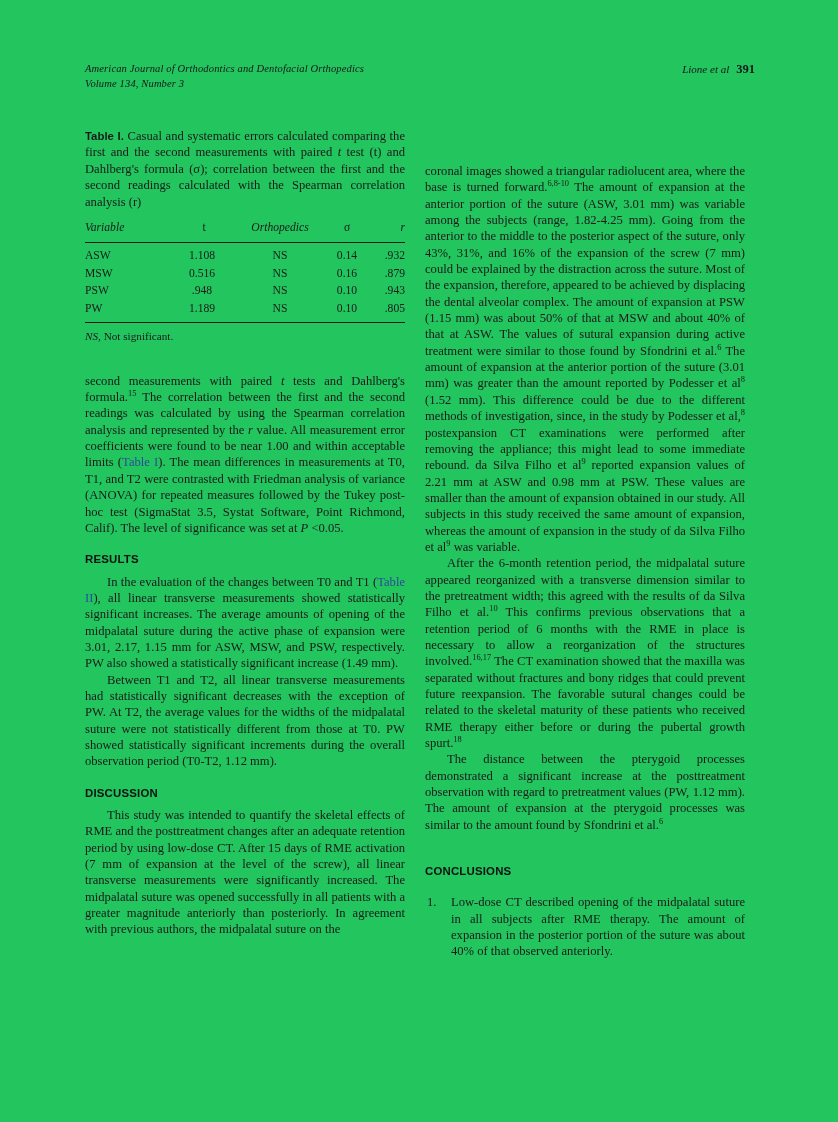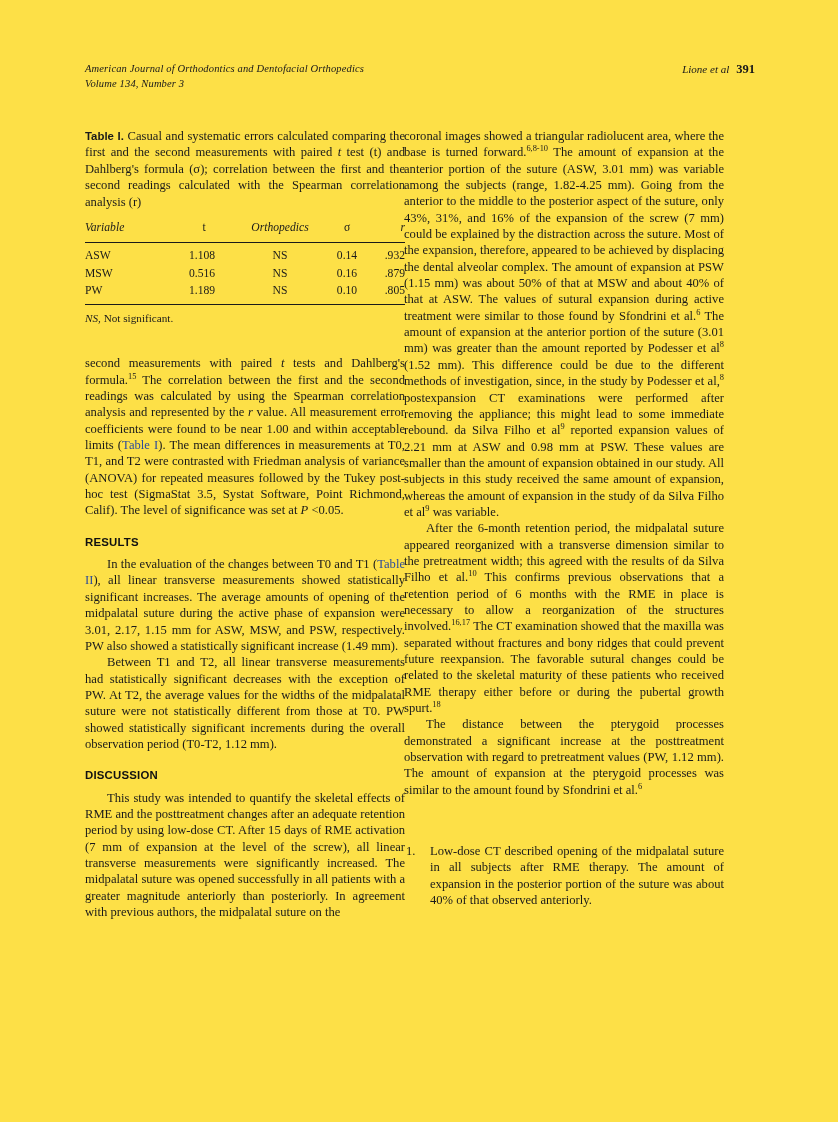--- a/index.html
+++ b/index.html
@@ -4,21 +4,21 @@
 <style>
   html, body {
     margin: 0;
     padding: 0;
     background: #ffffff;
   }
   .page {
     position: relative;
     width: 838px;
     height: 1122px;
-    background: #fde047;
+    background: #22c55e;
     overflow: hidden;
     font-family: "Liberation Serif", serif;
     color: #1a1a1a;
   }
 
   
   .runhead {
     position: absolute;
     left: 85px;
     top: 62px;
@@ -54,21 +54,21 @@
     position: absolute;
     top: 128px;
     width: 320px;
     font-size: 12.6px;
     line-height: 16.35px;
     text-align: justify;
     text-justify: inter-word;
     hyphens: none;
   }
   .col-left  { left: 85px; }
-  .col-right { left: 404px; }
+  .col-right { left: 425px; margin-top: 35px; }
 
   p.body {
     margin: 0;
     text-indent: 22px;
   }
   p.body.cont { text-indent: 0; }
 
   h2.section {
     margin: 0;
     font-family: "Liberation Sans", sans-serif;
@@ -218,20 +218,27 @@
             <td class="v-r">.932</td>
           </tr>
           <tr>
             <td class="v-var">MSW</td>
             <td class="v-t">0.516</td>
             <td class="v-sig">NS</td>
             <td class="v-sigma">0.16</td>
             <td class="v-r">.879</td>
           </tr>
           <tr>
+            <td class="v-var">PSW</td>
+            <td class="v-t">.948</td>
+            <td class="v-sig">NS</td>
+            <td class="v-sigma">0.10</td>
+            <td class="v-r">.943</td>
+          </tr>
+          <tr>
             <td class="v-var">PW</td>
             <td class="v-t">1.189</td>
             <td class="v-sig">NS</td>
             <td class="v-sigma">0.10</td>
             <td class="v-r">.805</td>
           </tr>
         </tbody>
       </table>
       <div class="table-rule-bottom"></div>
       <div class="table-foot"><span class="ns">NS,</span><span> Not significant.</span></div>
@@ -258,20 +265,21 @@
 
   <div class="col col-right">
 
     <p class="body cont"><span>coronal images showed a triangular radiolucent area, where the base is turned forward.</span><sup>6,8-10</sup><span> The amount of expansion at the anterior portion of the suture (ASW, 3.01 mm) was variable among the subjects (range, 1.82-4.25 mm). Going from the anterior to the middle to the posterior aspect of the suture, only 43%, 31%, and 16% of the expansion of the screw (7 mm) could be explained by the distraction across the suture. Most of the expansion, therefore, appeared to be achieved by displacing the dental alveolar complex. The amount of expansion at PSW (1.15 mm) was about 50% of that at MSW and about 40% of that at ASW. The values of sutural expansion during active treatment were similar to those found by Sfondrini et al.</span><sup>6</sup><span> The amount of expansion at the anterior portion of the suture (3.01 mm) was greater than the amount reported by Podesser et al</span><sup>8</sup><span> (1.52 mm). This difference could be due to the different methods of investigation, since, in the study by Podesser et al,</span><sup>8</sup><span> postexpansion CT examinations were performed after removing the appliance; this might lead to some immediate rebound. da Silva Filho et al</span><sup>9</sup><span> reported expansion values of 2.21 mm at ASW and 0.98 mm at PSW. These values are smaller than the amount of expansion obtained in our study. All subjects in this study received the same amount of expansion, whereas the amount of expansion in the study of da Silva Filho et al</span><sup>9</sup><span> was variable.</span></p>
 
     <p class="body"><span>After the 6-month retention period, the midpalatal suture appeared reorganized with a transverse dimension similar to the pretreatment width; this agreed with the results of da Silva Filho et al.</span><sup>10</sup><span> This confirms previous observations that a retention period of 6 months with the RME in place is necessary to allow a reorganization of the structures involved.</span><sup>16,17</sup><span> The CT examination showed that the maxilla was separated without fractures and bony ridges that could prevent future reexpansion. The favorable sutural changes could be related to the skeletal maturity of these patients who received RME therapy either before or during the pubertal growth spurt.</span><sup>18</sup></p>
 
     <p class="body"><span>The distance between the pterygoid processes demonstrated a significant increase at the posttreatment observation with regard to pretreatment values (PW, 1.12 mm). The amount of expansion at the pterygoid processes was similar to the amount found by Sfondrini et al.</span><sup>6</sup></p>
 
     <div style="height:30px"></div>
+    <h2 class="section">CONCLUSIONS</h2>
     <div style="height:15px"></div>
 
     <ol class="concl">
       <li><span class="num">1.</span><span>Low-dose CT described opening of the midpalatal suture in all subjects after RME therapy. The amount of expansion in the posterior portion of the suture was about 40% of that observed anteriorly.</span></li>
     </ol>
   </div>
 
 </div>
 
 </body></html>

